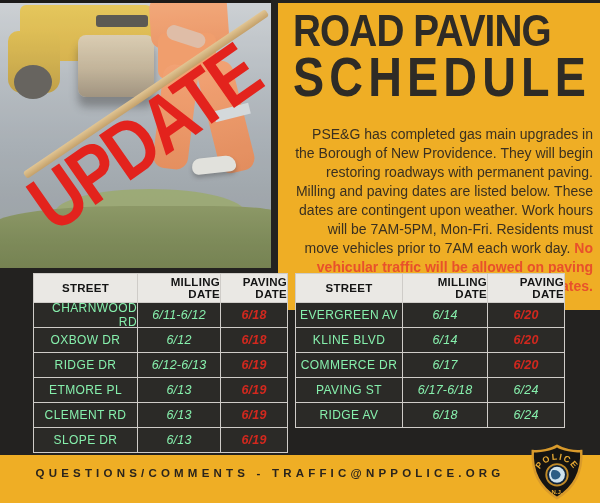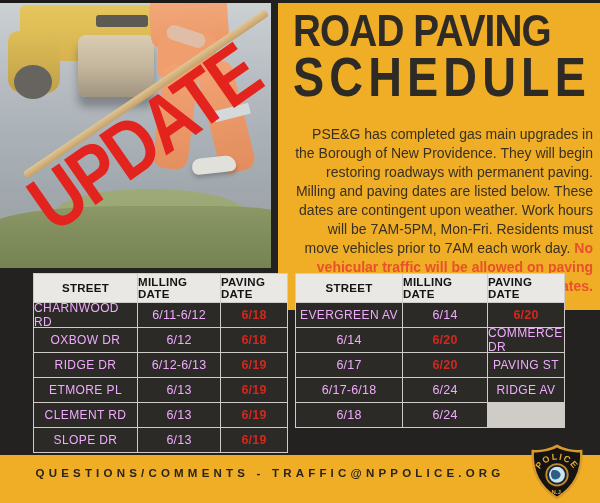--- a/index.html
+++ b/index.html
@@ -70,32 +70,33 @@
   }
   .panel-body {
     margin-top:23px; width:300px; font-size:14px; line-height:19px; color:#3a3020;text-align:right;
   }
   .panel-body .hl { color:#e8512b; font-weight:bold; }
 
   
   .sched-table {
     position:absolute; top:273px; display:grid; gap:1px; padding:1px;
     background:#cfccc8;
+    text-align:right;
   }
   .t-left  { left:33px;  grid-template-columns:103px 82px 66px; }
   .t-right { left:295px; grid-template-columns:106px 84px 76px; }
   .th {
     background:#eae8e4; color:#141414; font-weight:bold; font-size:11.5px;
     letter-spacing:.3px; height:28px; display:flex; align-items:center; justify-content:center;
   }
   .td {
-    background:#2b2a27; color:#f0abfc; font-size:12px; letter-spacing:.4px;
+    background:#2b2a27; color:#86efac; font-size:12px; letter-spacing:.4px;
     height:24px; display:flex; align-items:center; justify-content:center;
   }
-  .td.date { font-size:12.5px; letter-spacing:.2px; }
+  .td.date { font-size:12.5px; letter-spacing:.2px;font-style:italic; }
   .td.red { color:#d2281e; font-weight:bold; }
 
   
   .footer {
     position:absolute; left:0; top:455px; width:600px; height:48px; background:#efae25;
   }
   .footer-contact {
     position:absolute; left:0; top:0; width:540px; height:36px;
     display:flex; align-items:center; justify-content:center;
     font-size:11.5px; font-weight:bold; letter-spacing:4.2px; color:#2a241c; white-space:nowrap;
@@ -165,20 +166,21 @@
 
   <div class="sched-table t-right">
     <div class="th">STREET</div>
     <div class="th">MILLING DATE</div>
     <div class="th">PAVING DATE</div>
 
     <div class="td">EVERGREEN AV</div>
     <div class="td date">6/14</div>
     <div class="td date red">6/20</div>
 
+    <div class="td">KLINE BLVD</div>
     <div class="td date">6/14</div>
     <div class="td date red">6/20</div>
 
     <div class="td">COMMERCE DR</div>
     <div class="td date">6/17</div>
     <div class="td date red">6/20</div>
 
     <div class="td">PAVING ST</div>
     <div class="td date">6/17-6/18</div>
     <div class="td date">6/24</div>

